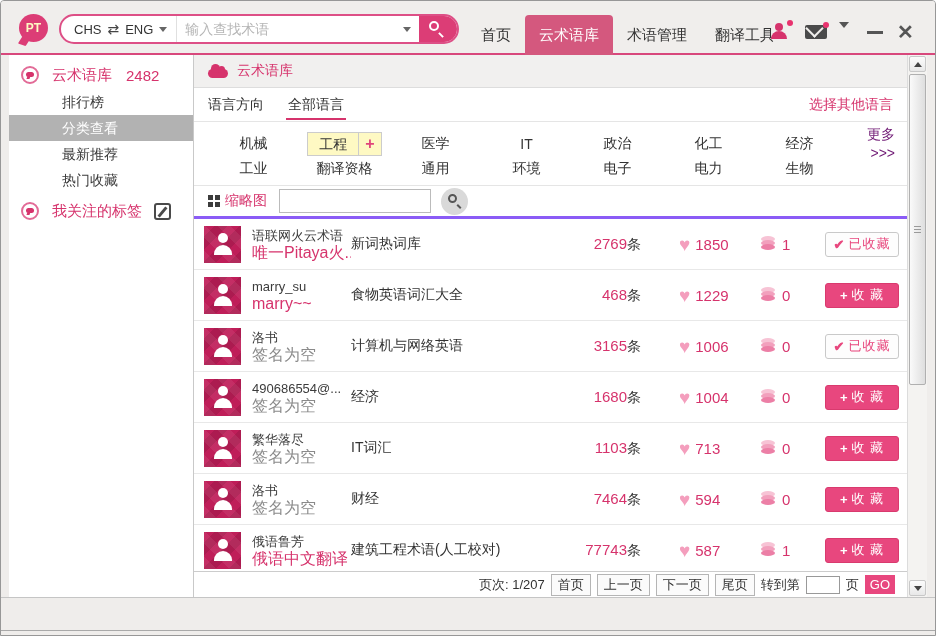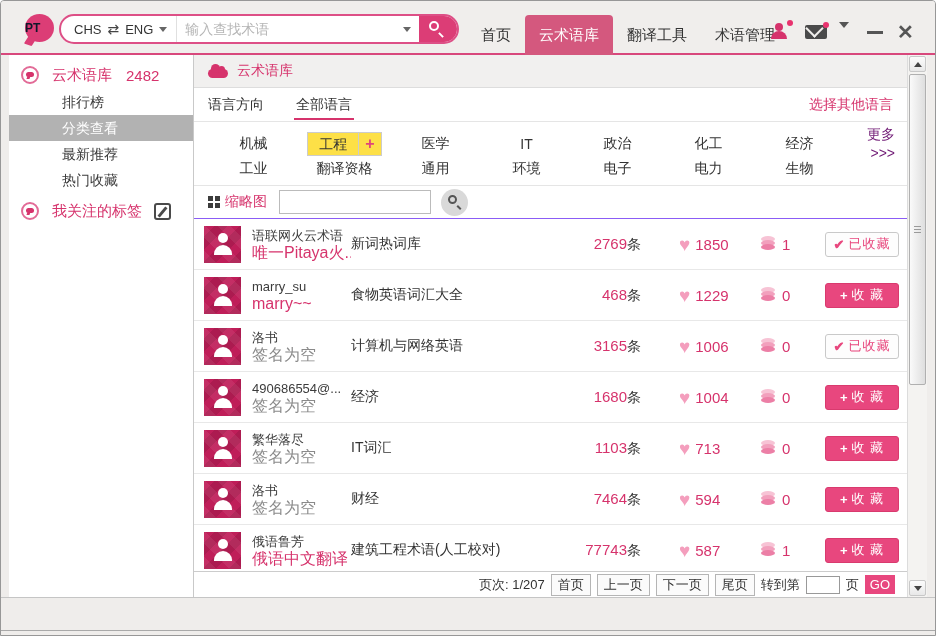--- a/index.html
+++ b/index.html
@@ -3,21 +3,21 @@
 <meta charset="utf-8">
 <style>
   * { margin:0; padding:0; box-sizing:border-box; font-family:"Liberation Sans", sans-serif; }
   html,body { background:#ffffff; }
   .window { position:relative; width:936px; height:636px; background:#efedeb;
             border:1px solid #979797; border-radius:4px 4px 0 0; overflow:hidden; }
 
   
   .titlebar { position:relative; height:54px; background:#f0eeec; border-bottom:2px solid #d8487c; }
   .logo { position:absolute; left:18px; top:13px; width:29px; height:28px; background:#dc3d76;
-          border-radius:50%; color:#0f172a; font-size:12px; font-weight:bold; text-align:left; line-height:28px;margin-left:6px; }
+          border-radius:50%; color:#fef9c3; font-size:12px; font-weight:bold; text-align:center; line-height:28px; }
   .logo::after { content:""; position:absolute; left:1px; bottom:-3px; width:9px; height:9px;
                  background:#dc3d76; border-radius:1px; transform:skew(-18deg) rotate(18deg); }
   .search-pill { position:absolute; left:58px; top:13px; width:400px; height:30px; background:#fff;
                  border:2px solid #dd4f86; border-radius:15px; display:flex; align-items:center; overflow:hidden;justify-content:center; }
   .lang-box { display:flex; align-items:center; padding:0 9px 0 13px; font-size:13px; color:#333; gap:6px; }
   .swap-icon { font-size:14px; color:#444; }
   .caret-down { width:0; height:0; border-left:4px solid transparent; border-right:4px solid transparent;
                 border-top:5px solid #666; display:inline-block; }
   .search-input { flex:1; border:none; outline:none; border-left:1px solid #e0e0e0; height:100%;
                   font-size:14px; color:#444; padding:0 8px; min-width:0; }
@@ -65,34 +65,34 @@
   .content { flex:1; background:#fff; display:flex; flex-direction:column; min-width:0; }
   .content-header { height:33px; flex:0 0 33px; background:#f1f0ef; border-bottom:1px solid #ddd;
                 display:flex; align-items:center; padding-left:14px; }
   .cloud-icon { position:relative; width:20px; height:9px; background:#d6336c; border-radius:5px; margin-right:9px; margin-top:4px; }
   .cloud-icon::before { content:""; position:absolute; left:3px; top:-5px; width:9px; height:9px; background:#d6336c; border-radius:50%; }
   .cloud-icon::after { content:""; position:absolute; right:3px; top:-3px; width:7px; height:7px; background:#d6336c; border-radius:50%; }
   .content-header .label { color:#d6336c; font-size:14px; }
 
   .lang-row { height:34px; flex:0 0 34px; display:flex; align-items:center; padding:0 14px; border-bottom:1px solid #e5e5e5; }
   .lang-row .lbl { font-size:14px; color:#333; }
-  .lang-tab { margin-left:30px; font-size:14px; color:#333; padding:6px 2px 4px; border-bottom:2px solid #d6336c; cursor:pointer; }
+  .lang-tab { margin-left:22px; font-size:14px; color:#333; padding:6px 2px 4px; border-bottom:2px solid #d6336c; cursor:pointer; }
   .other-lang { margin-left:auto; color:#d6336c; font-size:14px; cursor:pointer; }
 
   .cats { padding:3px 10px 2px 14px; border-bottom:1px solid #e5e5e5; flex:0 0 64px; }
   .cat-row { display:grid; grid-template-columns:repeat(7, 91px) 1fr; height:29px; align-items:center; }
   .cat-cell { text-align:center; }
   .cat-link { font-size:14px; color:#333; cursor:pointer; }
-  .cat-box { display:inline-flex; align-items:stretch; border:1px solid #ccc; background:#fde047; height:24px; cursor:pointer; }
+  .cat-box { display:inline-flex; align-items:stretch; border:1px solid #ccc; background:#fef9c3; height:24px; cursor:pointer; }
   .cat-box-label { font-size:14px; color:#333; padding:0 11px; line-height:22px; }
   .cat-box-plus { border-left:1px solid #ccc; color:#e0457b; font-size:16px; line-height:21px; padding:0 6px; font-weight:bold; }
   .cat-more { font-size:14px; color:#701a75; cursor:pointer; }
   .cat-cell.more { text-align:right; padding-right:2px; }
 
-  .filter-row { height:33px; flex:0 0 33px; display:flex; align-items:center; padding-left:14px; border-bottom:1px solid #8b5cf6; }
+  .filter-row { height:33px; flex:0 0 33px; display:flex; align-items:center; padding-left:14px; border-bottom:3px solid #8b5cf6; }
   .grid-icon { display:grid; grid-template-columns:5px 5px; grid-gap:2px; margin-right:5px; }
   .grid-icon i { width:5px; height:5px; background:#3c3c3c; }
   .thumb-label { color:#d6336c; font-size:14px; cursor:pointer; }
   .w-select { margin-left:38px; width:142px; height:23px; border:1px solid #8a8a8a; background:#fff;
               display:flex; align-items:center; cursor:pointer; }
   .w-select .val { flex:1; font-size:13px; color:#222; padding-left:5px; }
   .w-select .dd { width:17px; height:21px; border-left:1px solid #8a8a8a;
               background:linear-gradient(#f6f6f6,#d9d9d9); display:flex; align-items:center; justify-content:center; }
   .w-select .dd i { width:0; height:0; border-left:4px solid transparent; border-right:4px solid transparent; border-top:5px solid #222; }
   .filter-input { margin-left:12px; width:152px; height:24px; border:1px solid #bbb; font-size:13px; padding:0 5px; outline:none; }
@@ -173,22 +173,22 @@
       <input class="search-input" placeholder="输入查找术语" style="">
       <span class="caret-down pill-caret"></span>
       <button class="search-btn">
           <span class="mag"></span>
         </button>
     </div>
 
     <div class="nav">
       <span class="nav-item">首页</span>
       <span class="nav-item active">云术语库</span>
+      <span class="nav-item">术语管理</span>
       <span class="nav-item">翻译工具</span>
-      <span class="nav-item">术语管理</span>
     </div>
 
     <span class="tb-icon person-icon">
       <span class="head"></span>
         <span class="body"></span>
         <span class="dot"></span>
     </span>
     <span class="tb-icon mail-icon">
       <span class="dot"></span>
     </span>

